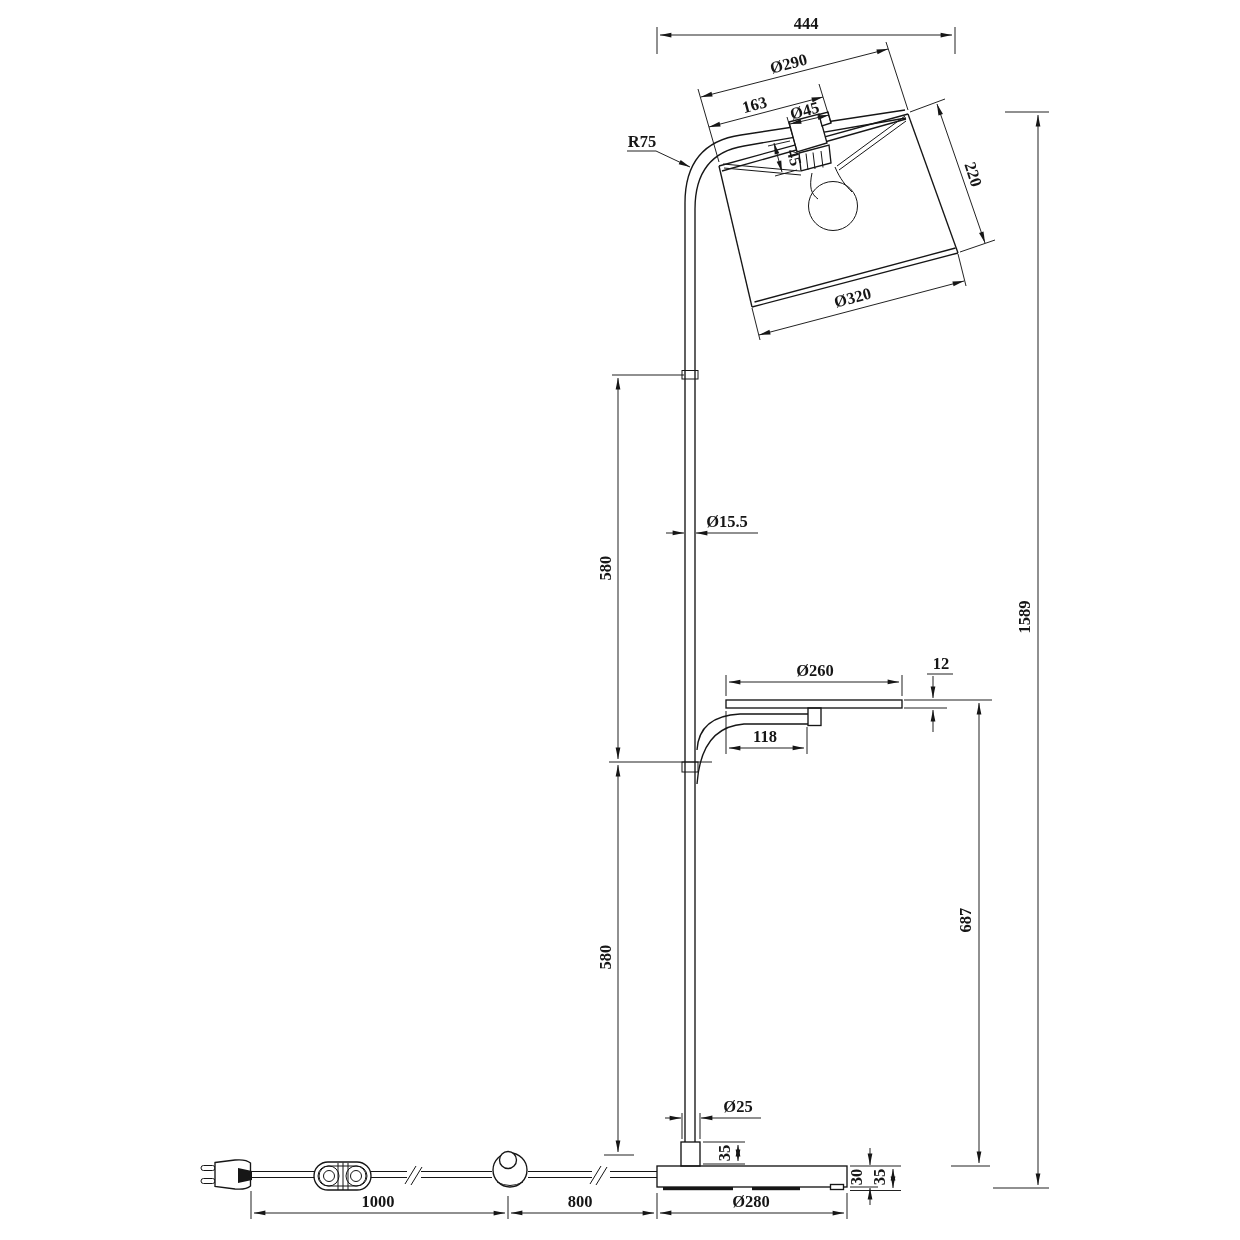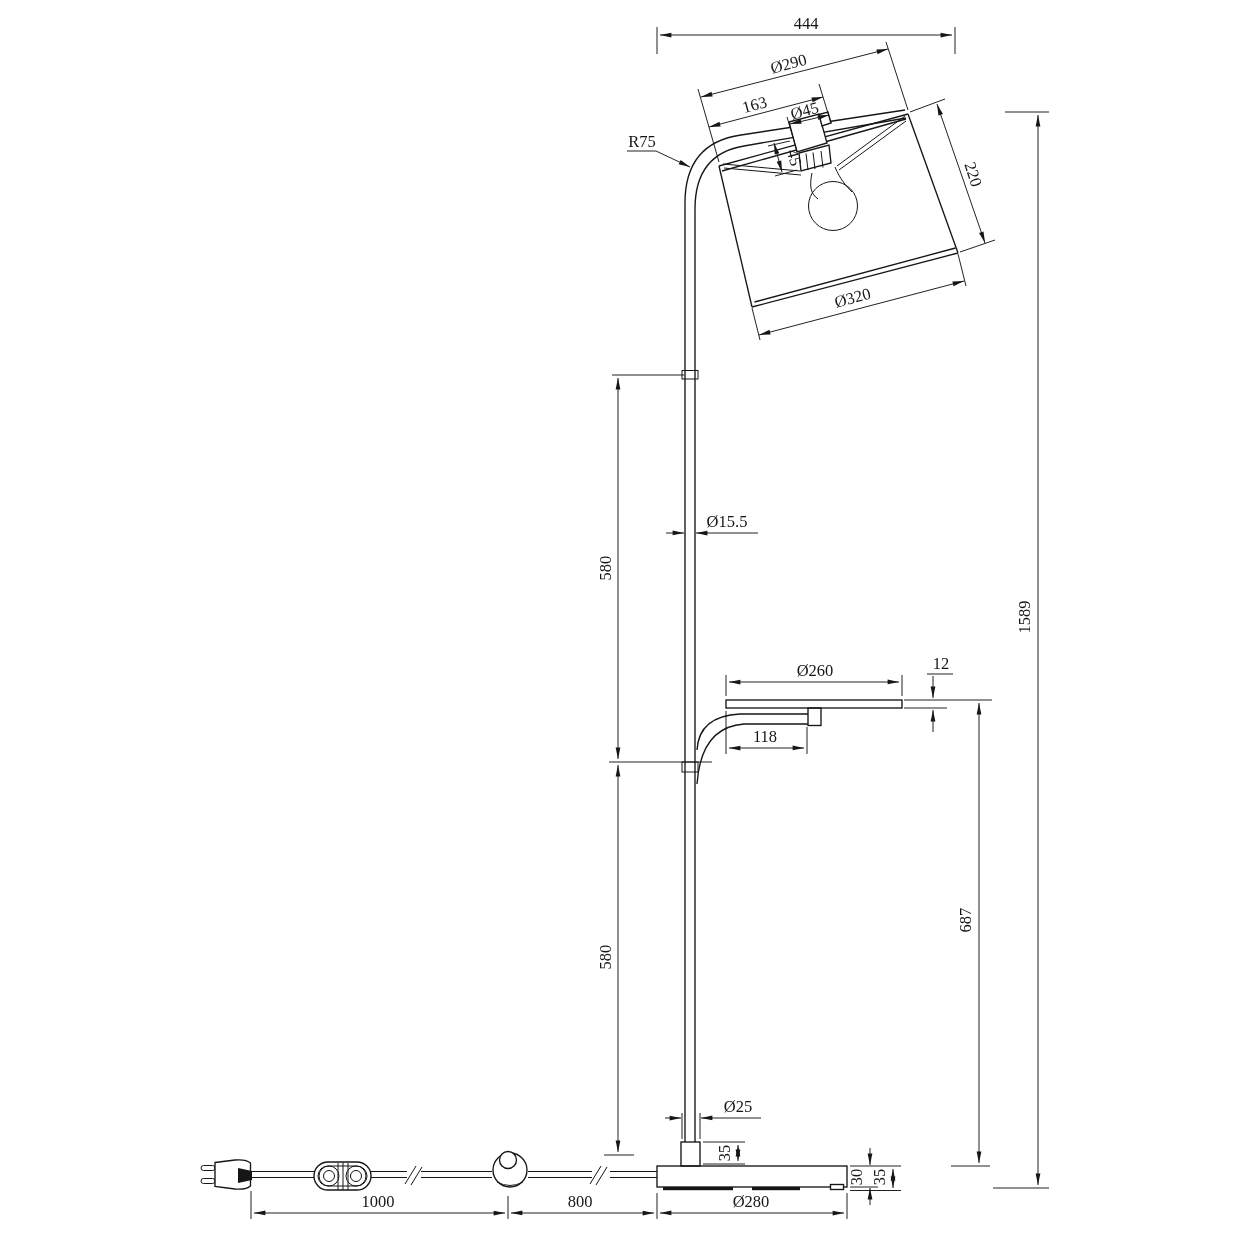--- a/index.html
+++ b/index.html
@@ -1,20 +1,21 @@
 <!DOCTYPE html>
 <html style="--ink: #161616; --paper: #ffffff;"><head>
 <meta charset="utf-8">
 <style>
   :root { --ink:#161616; --paper:#ffffff; }
   html,body { margin:0; padding:0; background:#fff; }
   .sheet {
     position:relative; width:1068px; height:1240px;
     background:var(--paper); overflow:hidden;
     font-family:"Liberation Serif", serif;
+    font-weight:bold;
   }
   svg { position:absolute; left:0; top:0; }
   .obj  { stroke:var(--ink); stroke-width:1.35; fill:none; }
   .thin { stroke:var(--ink); stroke-width:1;    fill:none; }
   .dim, .ext { stroke:var(--ink); stroke-width:0.95; fill:none; }
   .fillb { fill:var(--ink); stroke:none; }
   .fillw { fill:var(--paper); stroke:var(--ink); stroke-width:1.35; }
   text {
     fill:var(--ink);
     font-family:"Liberation Serif", serif;

